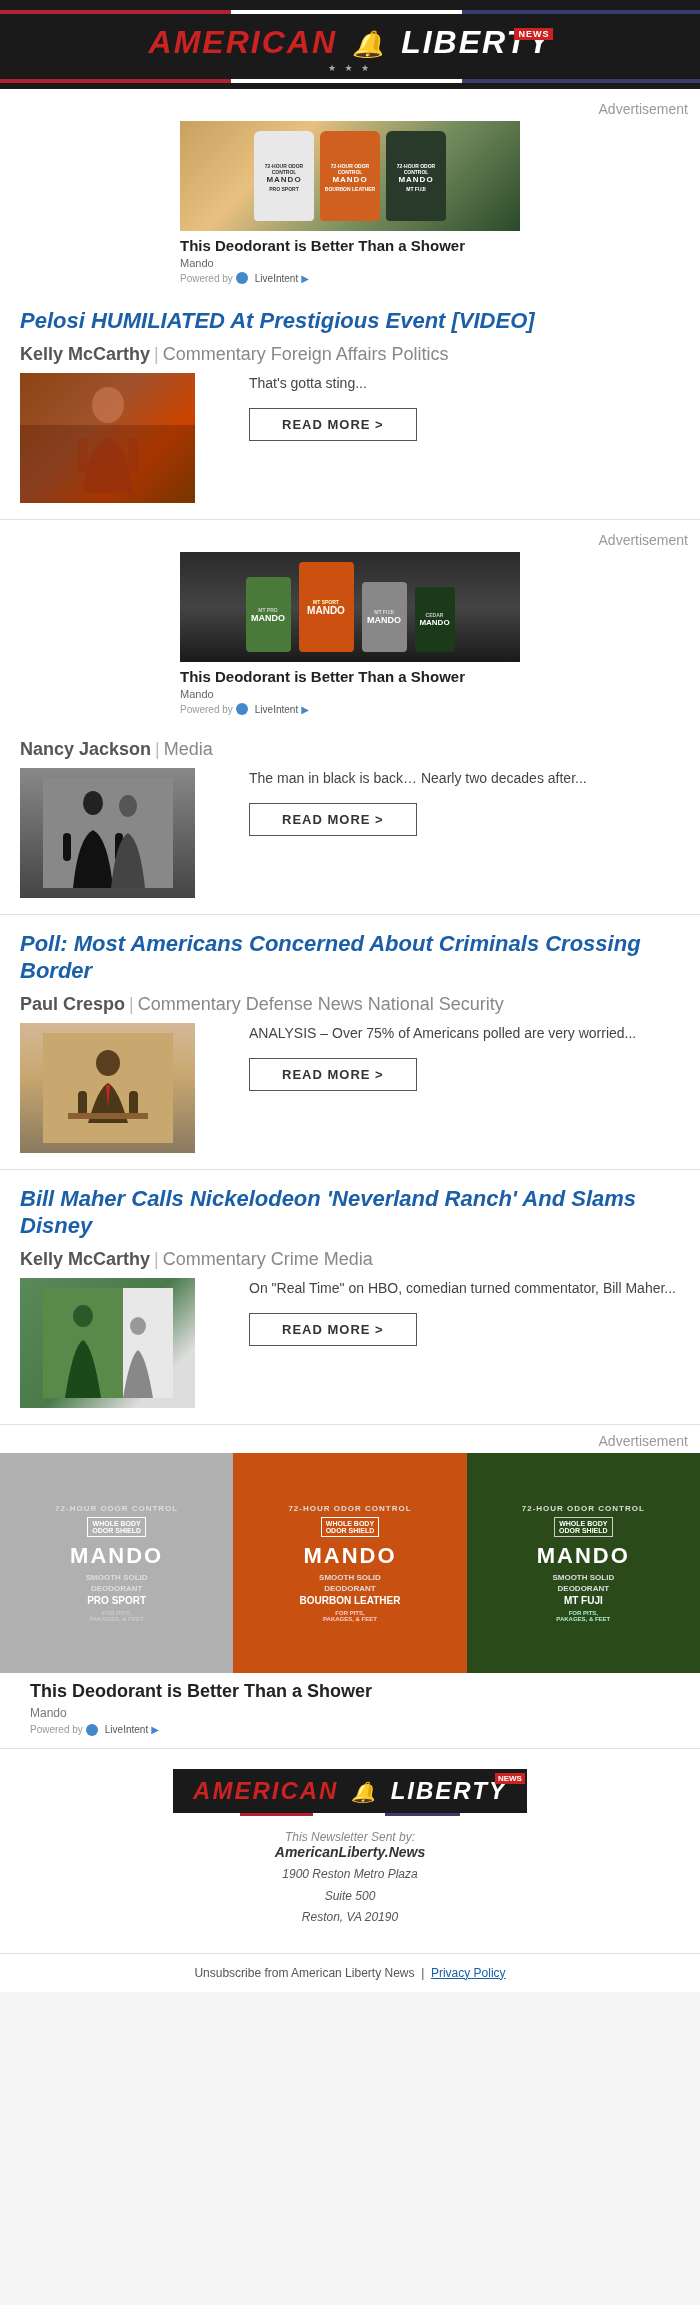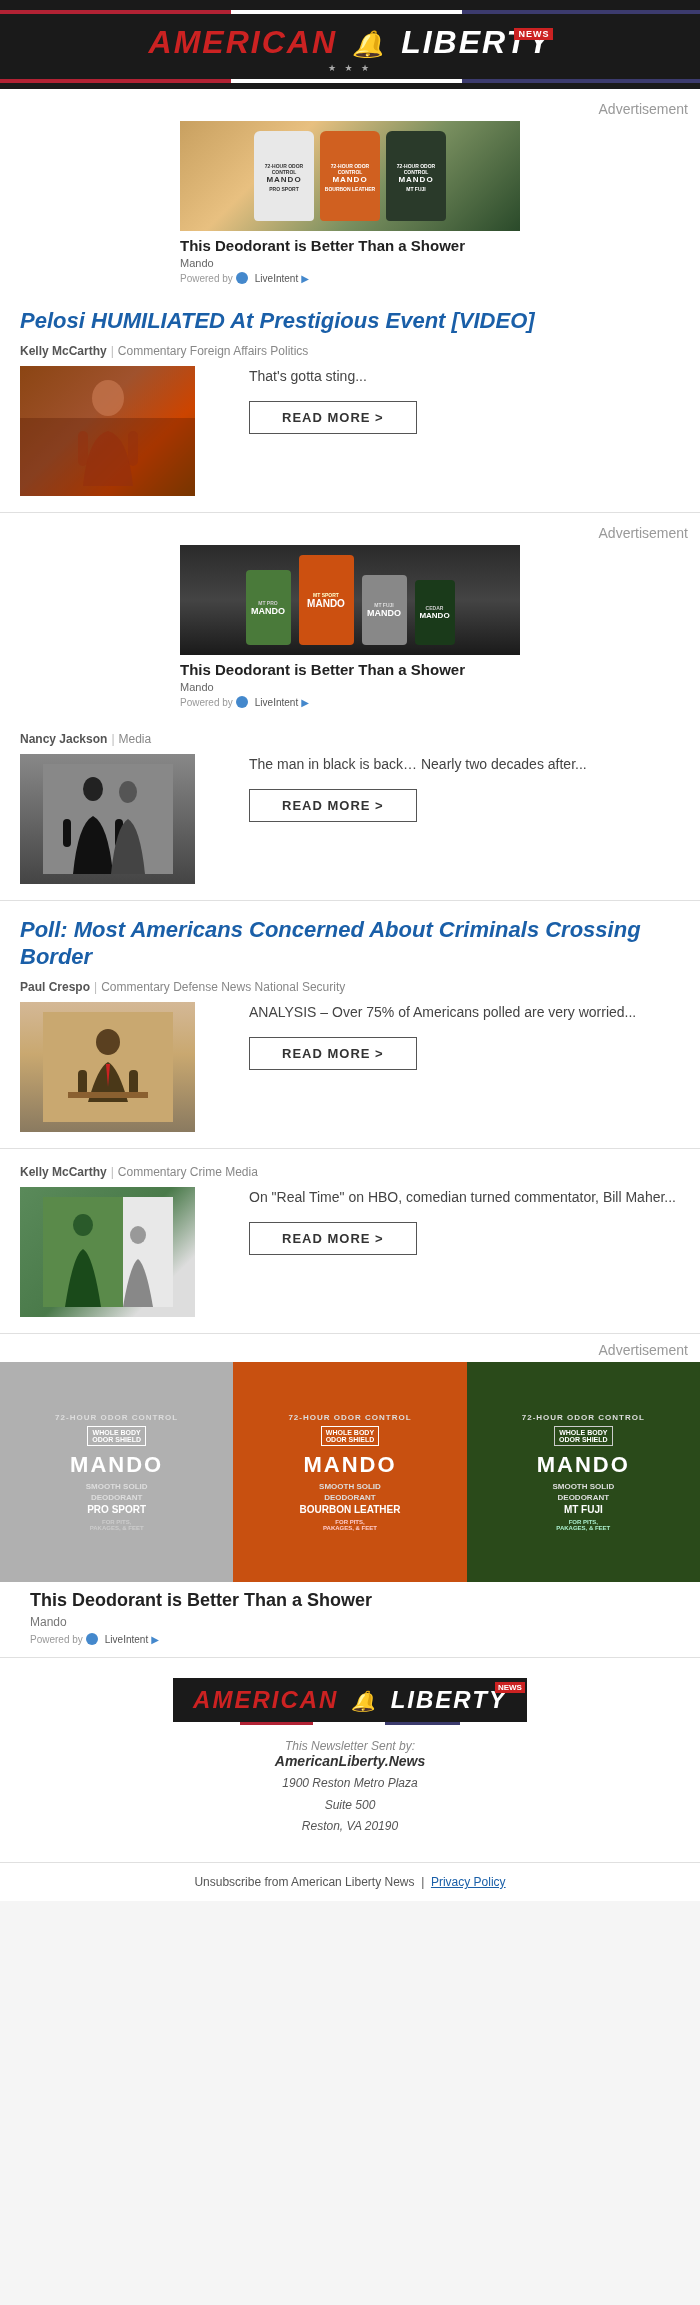--- a/index.html
+++ b/index.html
@@ -154,21 +154,21 @@
       font-size: 22px;
       font-weight: 900;
       color: #1a5fa8;
       font-style: italic;
       line-height: 1.2;
       margin-bottom: 10px;
       text-decoration: none;
       display: block;
     }
     .article-meta {
-      font-size: 12px;
+      font-size: 18px;
       color: #888;
       margin-bottom: 8px;
       display: flex;
       align-items: center;
       gap: 4px;
     }
     .article-meta .author {
       color: #555;
       font-weight: bold;
     }
@@ -551,20 +551,21 @@
         </svg>
       </div>
       <div class="article-content">
         <p class="article-excerpt">ANALYSIS – Over 75% of Americans polled are very worried...</p>
         <a class="read-more-btn" href="#">READ MORE &gt;</a>
       </div>
     </div>
   </div>
 
   <div class="article-block">
+    <a class="article-title" href="#">Bill Maher Calls Nickelodeon 'Neverland Ranch' And Slams Disney</a>
     <div class="article-meta">
       <span class="author">Kelly McCarthy</span>
       <span class="divider">|</span>
       <span class="categories">Commentary  Crime  Media</span>
     </div>
     <div class="article-body">
       <div class="article-thumb img-bill">
         <svg width="130" height="110" viewBox="0 0 130 110">
           <rect x="0" y="0" width="80" height="110" fill="#5a8a4a"></rect>
           <rect x="80" y="0" width="50" height="110" fill="#e8e8e8"></rect>

